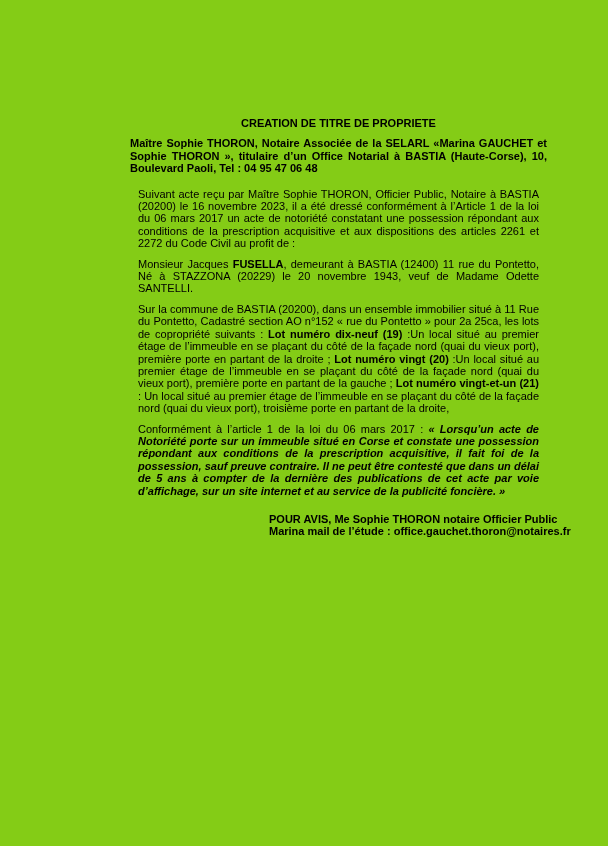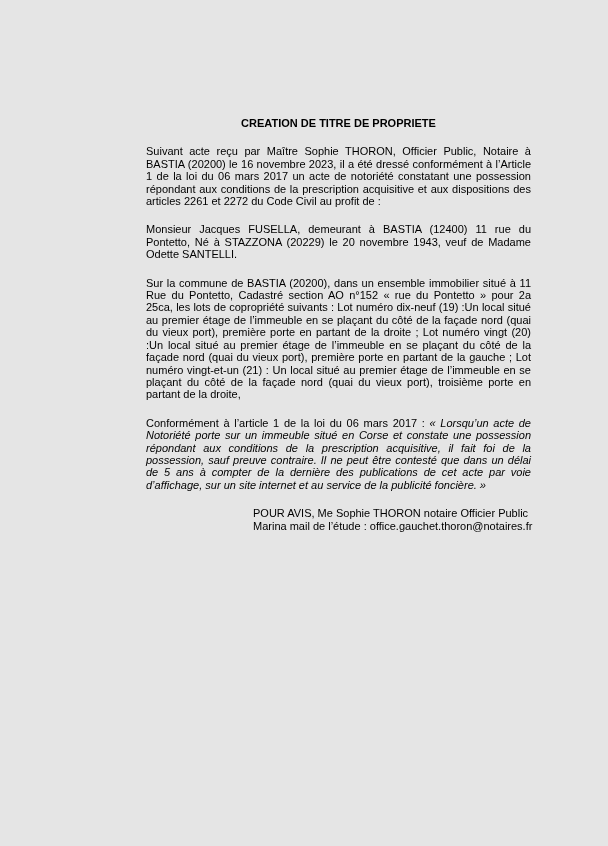--- a/index.html
+++ b/index.html
@@ -13,69 +13,70 @@
     font-family: "Liberation Sans", sans-serif;
     color: #000000;
     position: relative;
     overflow: hidden;
   }
   .sheet {
     position: absolute;
     left: 0; top: 0;
     width: 608px;
     height: 846px;
-    background: #e5e5e5;
+    background: #84cc16;
   }
   .content {
     position: absolute;
     left: 130px;
     top: 117px;
     width: 417px;
     font-size: 11px;
     line-height: 12.4px;
     letter-spacing: 0;
   }
-  .b { font-weight: normal; }
+  .b { font-weight: bold; }
   .i { font-style: italic; }
   .title {
     font-weight: bold;
     text-align: center;
     margin: 0 0 8px 0;
   }
   .notary {
     font-weight: bold;
     text-align: justify;
     margin: 0 0 13px 0;
   }
   .commune {
     font-weight: bold;
     text-align: center;
     margin: 0;
   }
   .paras p.para {
-    margin: 16px;
+    margin: 8px;
     text-align: justify;
   }
   .closing {
-    font-weight: normal;
+    font-weight: bold;
     padding-left: 123px;
-    margin: 0;
+    margin: 16px;
   }
   .closing div {
     white-space: nowrap;
   }
 </style>
 </head>
 <body>
 
 <div class="sheet">
   <div class="content">
 
     <div class="title">CREATION DE TITRE DE PROPRIETE</div>
 
+    <p class="notary">Maître Sophie THORON, Notaire Associée de la SELARL «Marina GAUCHET et Sophie THORON », titulaire d’un Office Notarial à BASTIA (Haute-Corse), 10, Boulevard Paoli, Tel : 04 95 47 06 48</p>
 
 
     <div class="paras">
         <p class="para"><span>Suivant acte reçu par Maître Sophie THORON, Officier Public, Notaire à BASTIA (20200) le 16 novembre 2023, il a été dressé conformément à l’Article 1 de la loi du 06 mars 2017 un acte de notoriété constatant une possession répondant aux conditions de la prescription acquisitive et aux dispositions des articles 2261 et 2272 du Code Civil au profit de :</span></p>
         <p class="para"><span>Monsieur Jacques </span><span class="b">FUSELLA</span><span>, demeurant à BASTIA (12400) 11 rue du Pontetto, Né à STAZZONA (20229) le 20 novembre 1943, veuf de Madame Odette SANTELLI.</span></p>
         <p class="para"><span>Sur la commune de BASTIA (20200), dans un ensemble immobilier situé à 11 Rue du Pontetto, Cadastré section AO n°152 « rue du Pontetto » pour 2a 25ca, les lots de copropriété suivants : </span><span class="b">Lot numéro dix-neuf (19)</span><span> :Un local situé au premier étage de l’immeuble en se plaçant du côté de la façade nord (quai du vieux port), première porte en partant de la droite ; </span><span class="b">Lot numéro vingt (20)</span><span> :Un local situé au premier étage de l’immeuble en se plaçant du côté de la façade nord (quai du vieux port), première porte en partant de la gauche ; </span><span class="b">Lot numéro vingt-et-un (21)</span><span> : Un local situé au premier étage de l’immeuble en se plaçant du côté de la façade nord (quai du vieux port), troisième porte en partant de la droite,</span></p>
         <p class="para"><span>Conformément à l’article 1 de la loi du 06 mars 2017 : </span><span class="b i">« Lorsqu’un acte de Notoriété porte sur un immeuble situé en Corse et constate une possession répondant aux conditions de la prescription acquisitive, il fait foi de la possession, sauf preuve contraire. Il ne peut être contesté que dans un délai de 5 ans à compter de la dernière des publications de cet acte par voie d’affichage, sur un site internet et au service de la publicité foncière. »</span></p>
       </div>
 
     <div class="closing">

